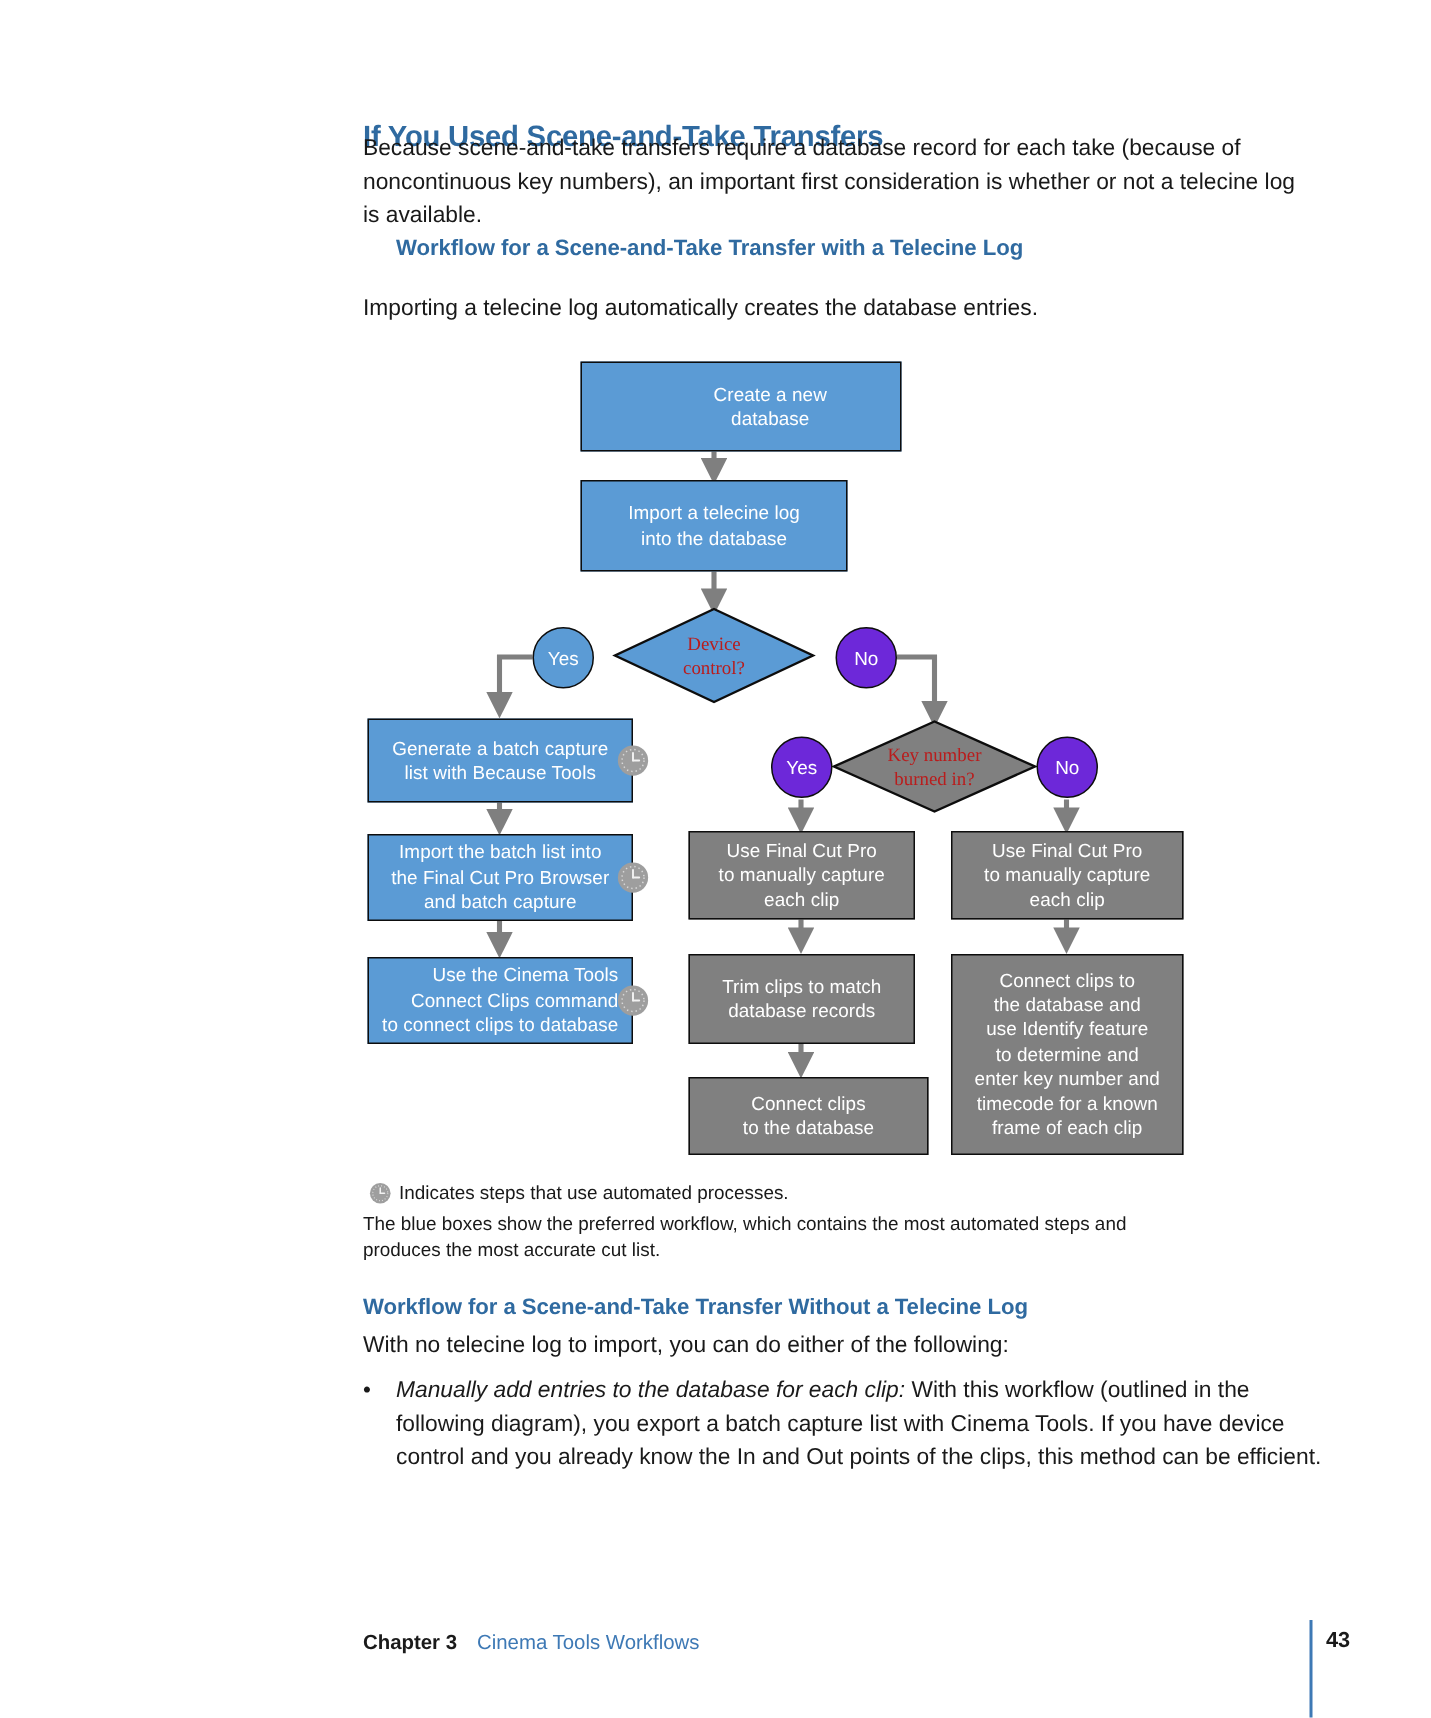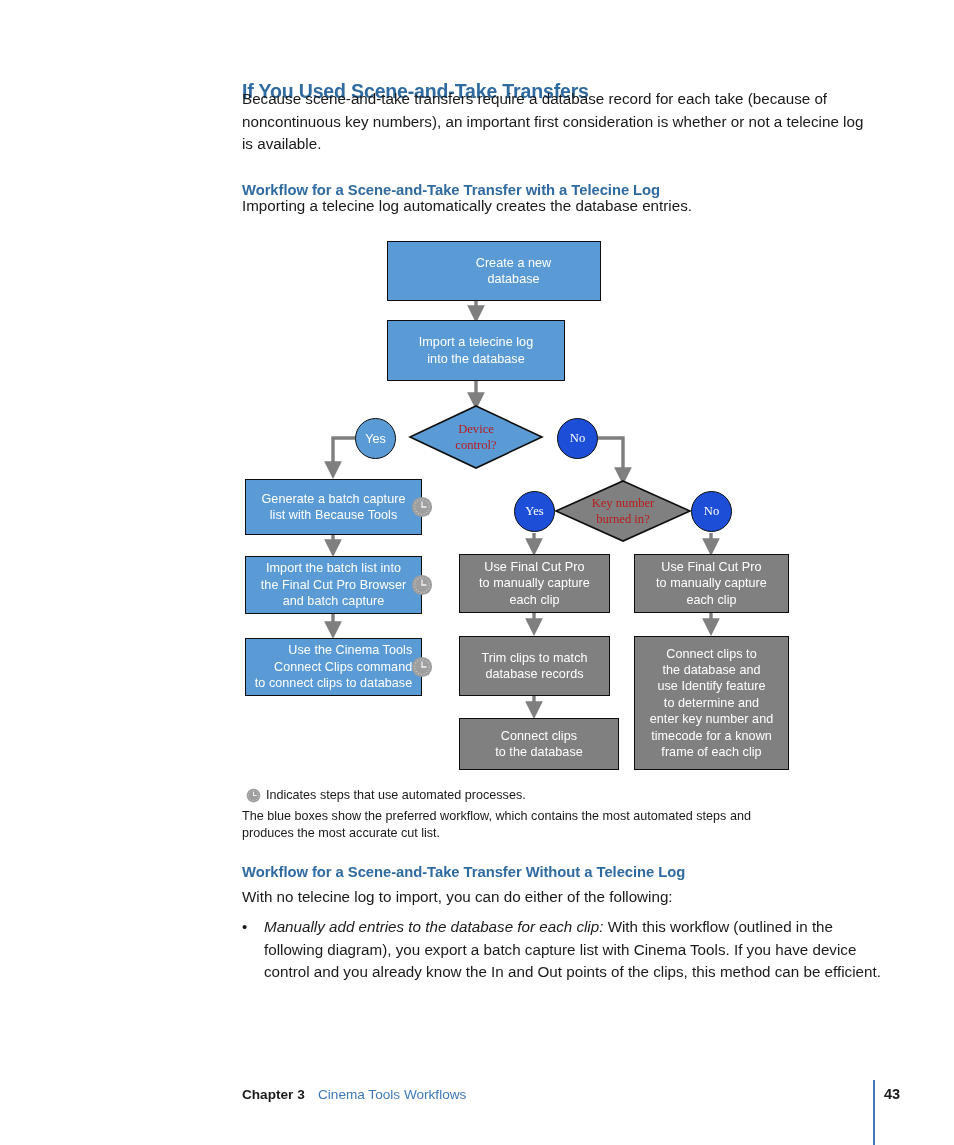--- a/index.html
+++ b/index.html
@@ -45,21 +45,21 @@
 
   .h2 {
     position: absolute;
     left: 242px;
     width: 660px;
     font-size: 14.8px;
     font-weight: bold;
     color: #2F6AA0;
     letter-spacing: -0.05px;
   }
-  .h2-a { top: 182px; }
+  .h2-a { top: 158px; margin-left: 22px; }
   .subline-a { top: 195px; }
 
   .h2-b { top: 864px; }
   .subline-b { top: 886px; }
 
   
   .bullet-row {
     position: absolute;
     left: 242px;
     top: 916px;
@@ -175,21 +175,21 @@
     box-sizing: border-box;
     border-radius: 50%;
     display: flex;
     align-items: center;
     justify-content: center;
     color: #ffffff;
     font-size: 12.6px;
     border: 1.6px solid #0d0d0d;
   }
   .circle-blue { background: #5B9BD5; }
-  .circle-gray { background: #1d4ed8; font-family: Liberation Serif, serif; }
+  .circle-gray { background: #6d28d9; }
 
   .diamond-wrap {
     position: absolute;
   }
   .diamond-label {
     position: absolute;
     inset: 0;
     display: flex;
     align-items: center;
     justify-content: center;

